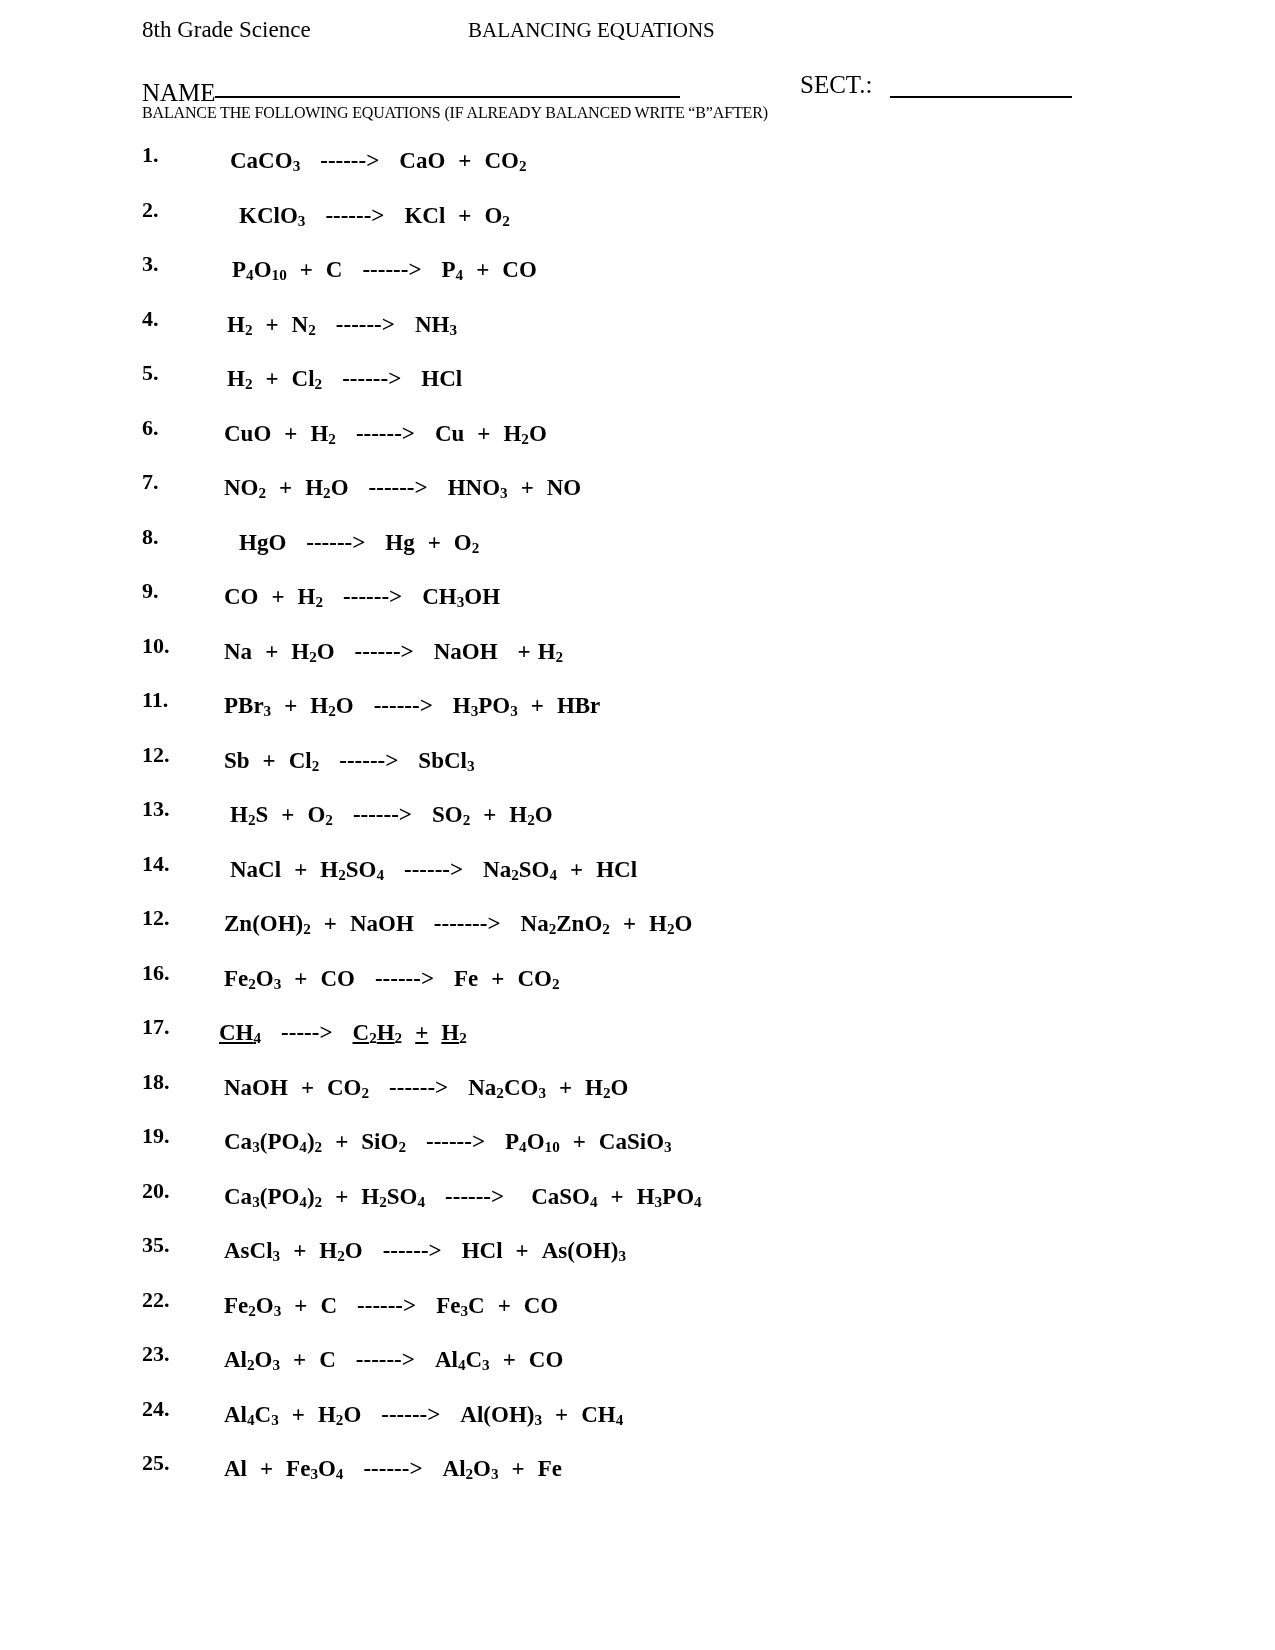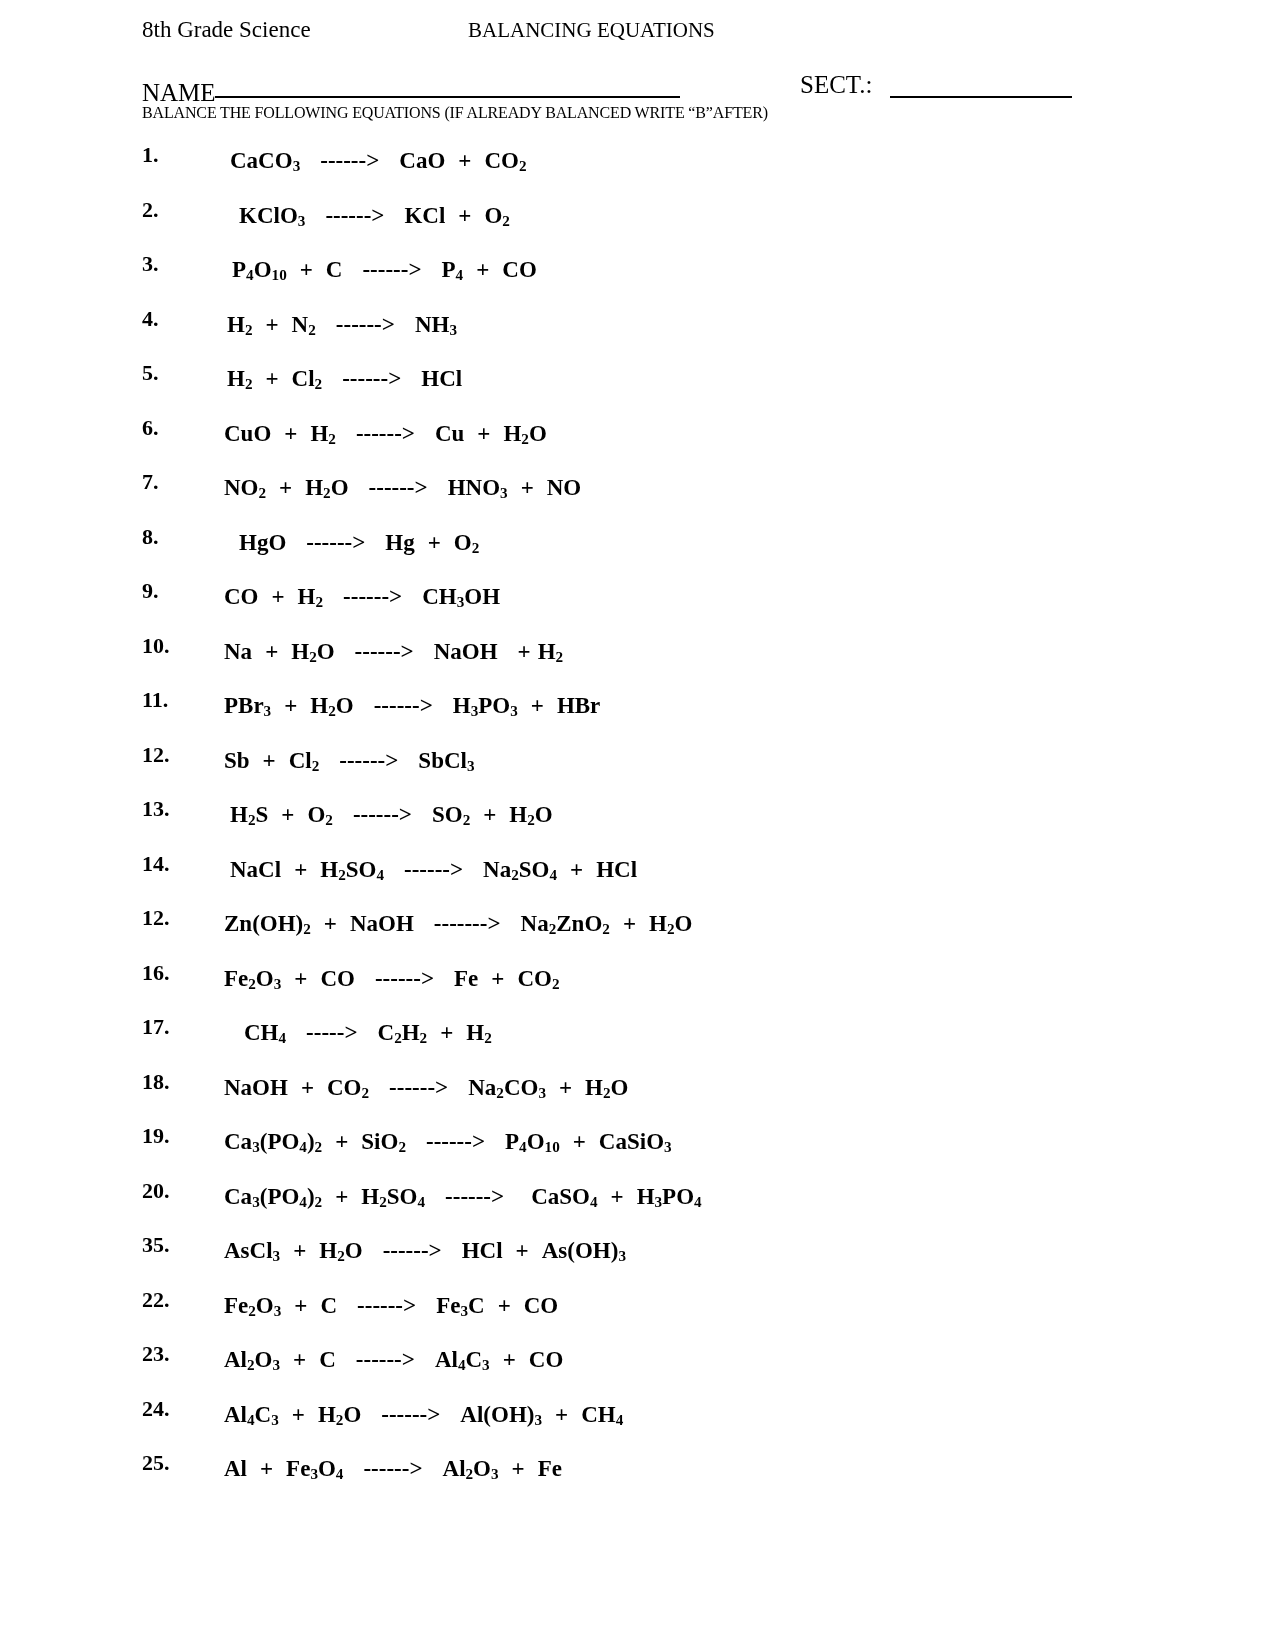--- a/index.html
+++ b/index.html
@@ -216,21 +216,21 @@
       <div class="eq-row">
         <div class="eq-num">12.</div>
         <div class="eq-body" style="left: 224px;">Zn(OH)<sub>2</sub><span class="sp"></span>+<span class="sp"></span>NaOH<span class="sp-lg"></span><span class="arrow">-------&gt;</span><span class="sp-lg"></span>Na<sub>2</sub>ZnO<sub>2</sub><span class="sp"></span>+<span class="sp"></span>H<sub>2</sub>O</div>
       </div>
       <div class="eq-row">
         <div class="eq-num">16.</div>
         <div class="eq-body" style="left: 224px;">Fe<sub>2</sub>O<sub>3</sub><span class="sp"></span>+<span class="sp"></span>CO<span class="sp-lg"></span><span class="arrow">------&gt;</span><span class="sp-lg"></span>Fe<span class="sp"></span>+<span class="sp"></span>CO<sub>2</sub></div>
       </div>
       <div class="eq-row">
         <div class="eq-num">17.</div>
-        <div class="eq-body" style="left: 244px;">CH<sub>4</sub><span class="sp-lg"></span><span class="arrow">-----&gt;</span><span class="sp-lg"></span>C<sub>2</sub>H<sub>2</sub><span class="sp"></span>+<span class="sp"></span>H<sub>2</sub></div>
+        <div class="eq-body" style="left: 219px; text-decoration: underline;">CH<sub>4</sub><span class="sp-lg"></span><span class="arrow">-----&gt;</span><span class="sp-lg"></span>C<sub>2</sub>H<sub>2</sub><span class="sp"></span>+<span class="sp"></span>H<sub>2</sub></div>
       </div>
       <div class="eq-row">
         <div class="eq-num">18.</div>
         <div class="eq-body" style="left: 224px;">NaOH<span class="sp"></span>+<span class="sp"></span>CO<sub>2</sub><span class="sp-lg"></span><span class="arrow">------&gt;</span><span class="sp-lg"></span>Na<sub>2</sub>CO<sub>3</sub><span class="sp"></span>+<span class="sp"></span>H<sub>2</sub>O</div>
       </div>
       <div class="eq-row">
         <div class="eq-num">19.</div>
         <div class="eq-body" style="left: 224px;">Ca<sub>3</sub>(PO<sub>4</sub>)<sub>2</sub><span class="sp"></span>+<span class="sp"></span>SiO<sub>2</sub><span class="sp-lg"></span><span class="arrow">------&gt;</span><span class="sp-lg"></span>P<sub>4</sub>O<sub>10</sub><span class="sp"></span>+<span class="sp"></span>CaSiO<sub>3</sub></div>
       </div>
       <div class="eq-row">

